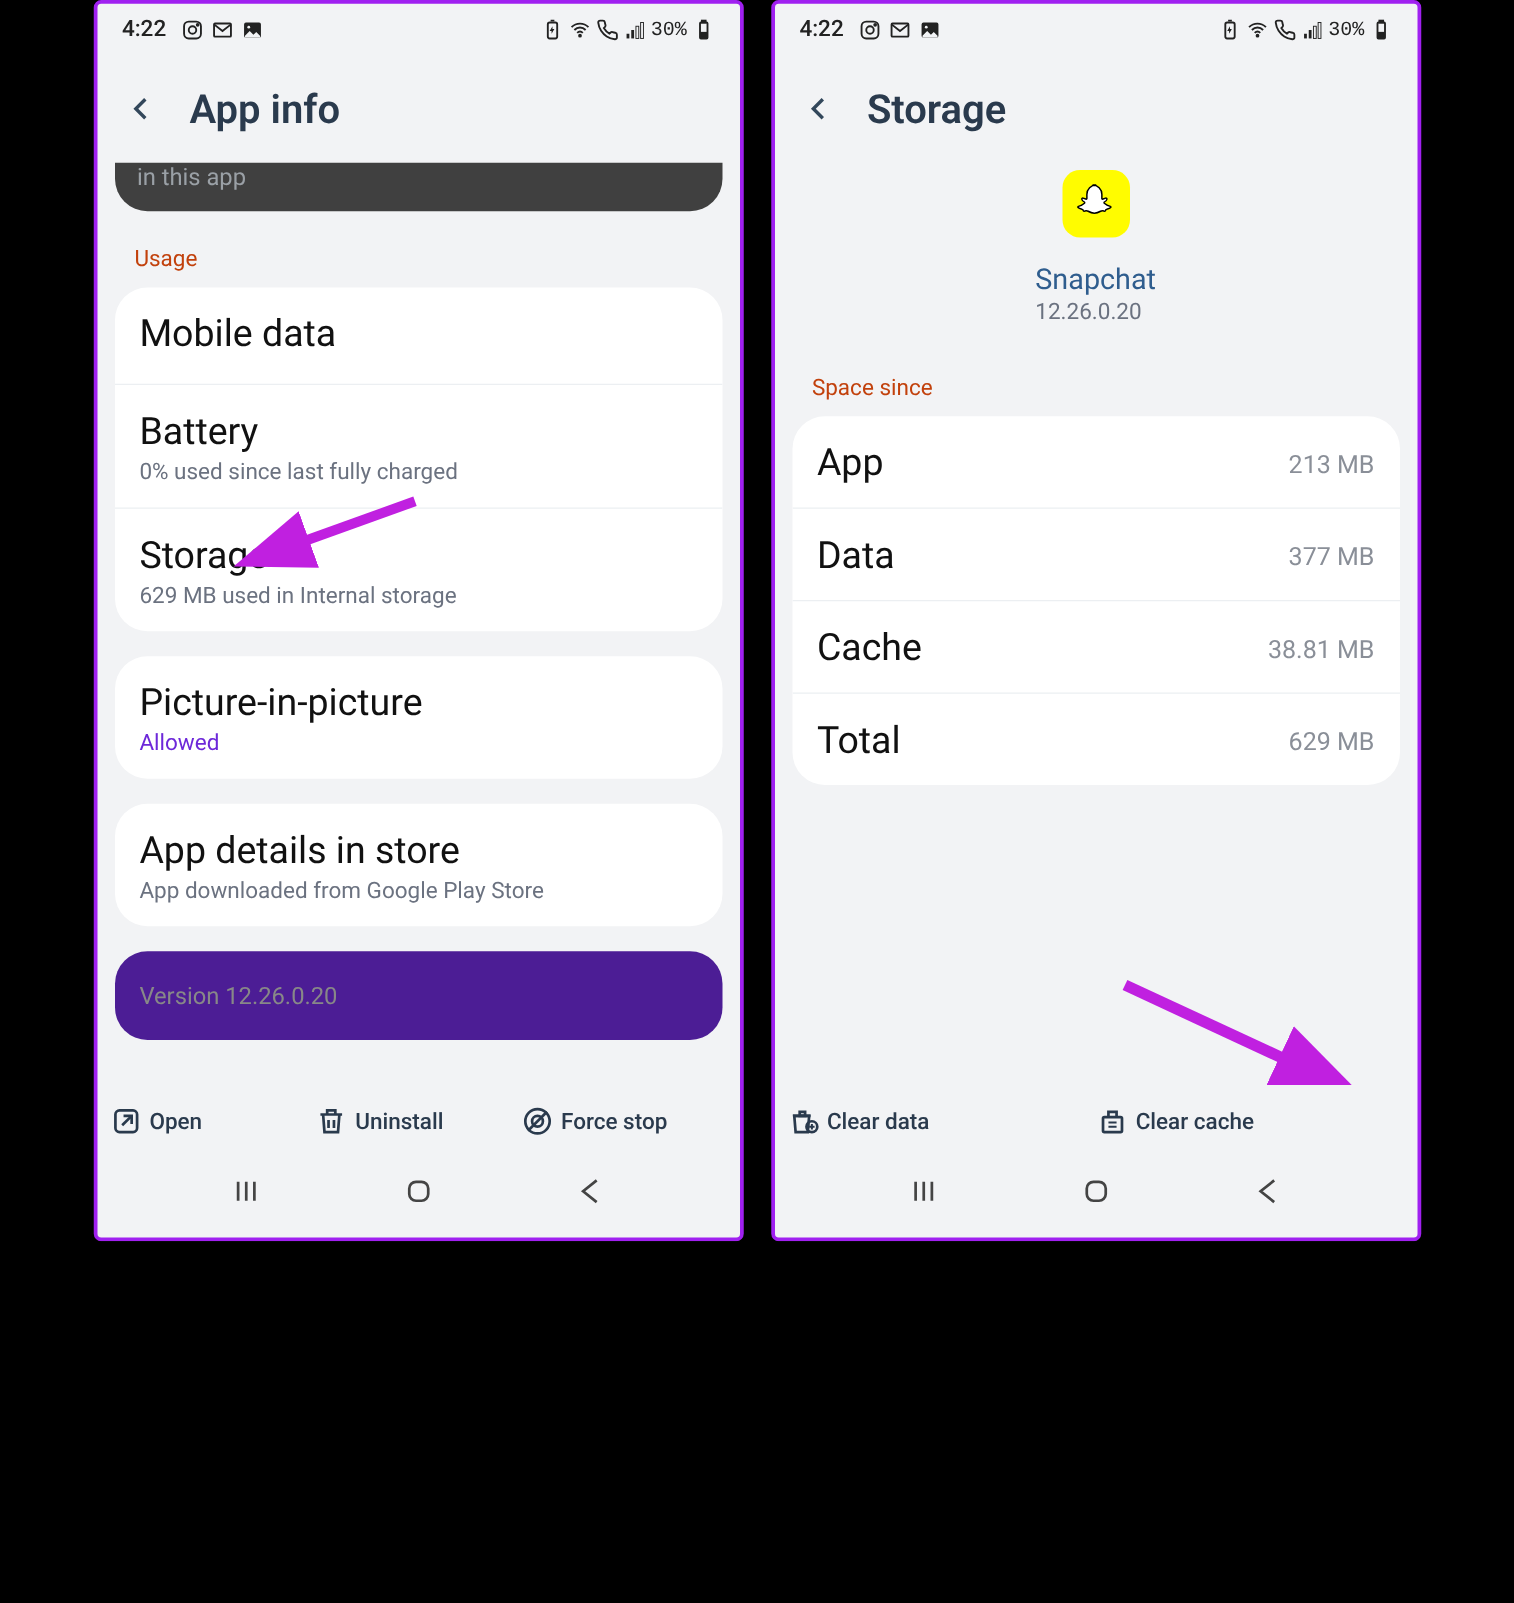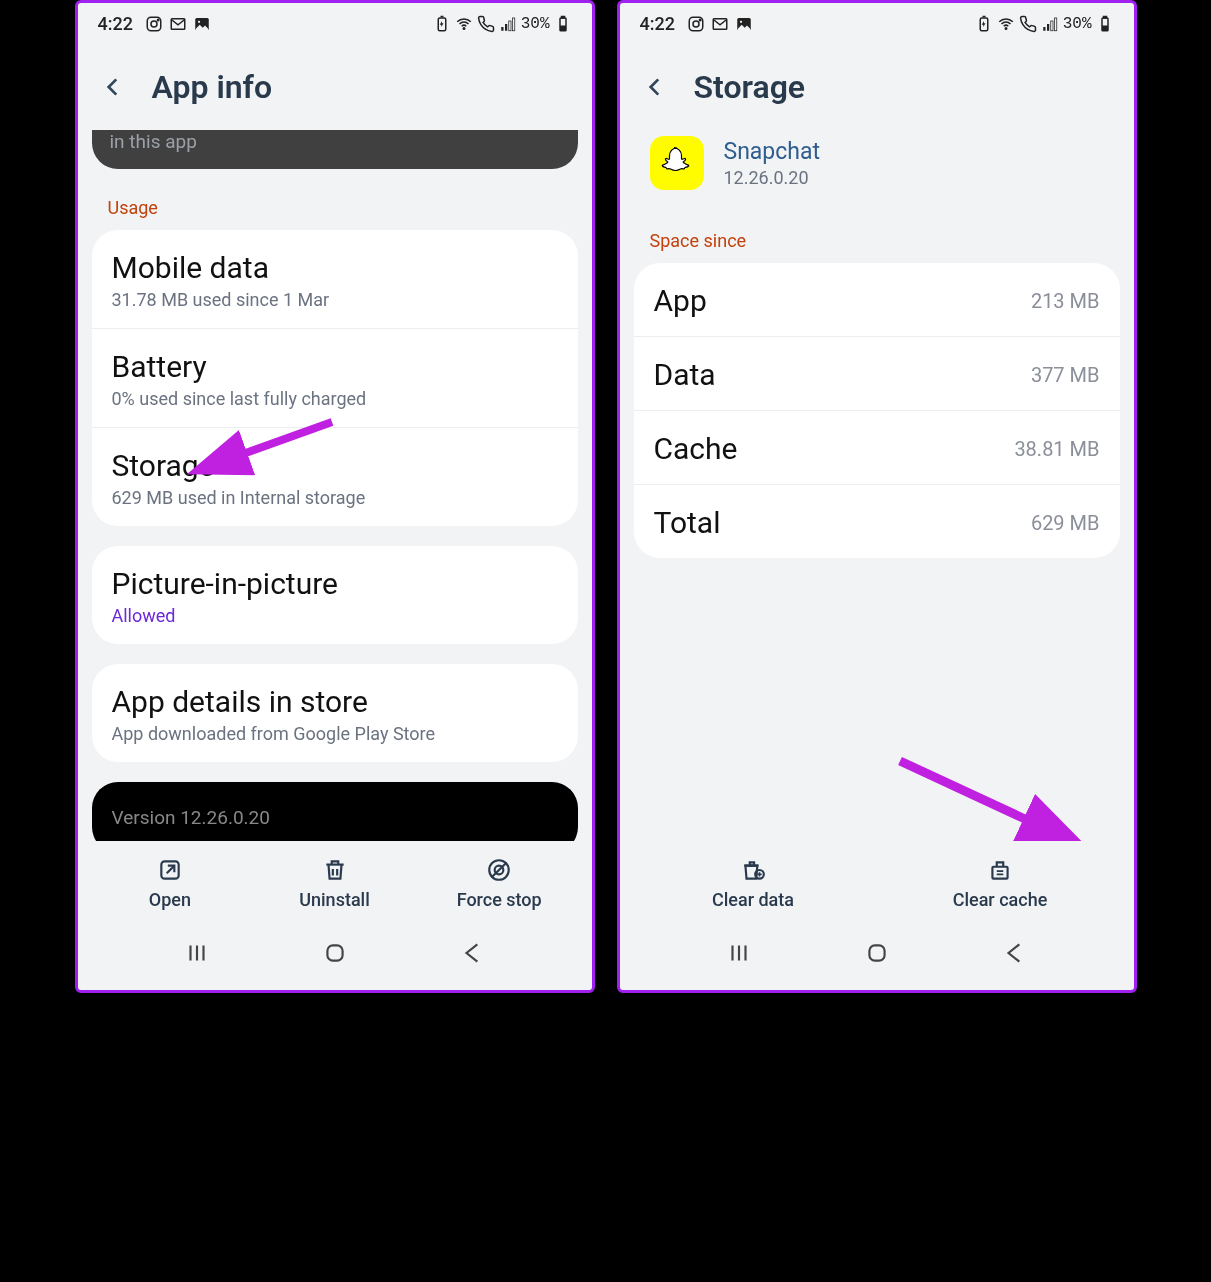--- a/index.html
+++ b/index.html
@@ -69,50 +69,50 @@
     position: relative;
   }
   .row:last-child { border-bottom: none; }
   .row-title { font-size: 30px; color: #111; margin-bottom: 4px; }
   .row-sub { font-size: 18px; color: #6b7280; }
   .row-sub.link { color: #6d28d9; }
   .row-flex { display: flex; justify-content: space-between; align-items: center; }
   .row-flex .row-title { margin-bottom: 0; }
   .row-val { font-size: 20px; color: #8a8f98; }
   .version-card {
-    background: #000000;
+    background: #4c1d95;
     border-radius: 26px;
     padding: 24px 20px;
     color: #888;
     font-size: 19px;
     margin-bottom: 20px;
   }
   .app-head {
     display: flex;
     align-items: center;
     gap: 20px;
     padding: 6px 16px 30px;
+    flex-direction: column;
   }
   .app-icon {
     width: 54px; height: 54px;
     background: #fffc00;
     border-radius: 14px;
     display: flex; align-items: center; justify-content: center;
   }
   .app-icon svg { width: 36px; height: 36px; }
   .app-meta .name { font-size: 23px; color: #2f5d8e; }
   .app-meta .ver { font-size: 18px; color: #6b7280; margin-top: 2px; }
   .bottom-actions {
     display: flex;
     justify-content: space-around;
     padding: 16px 10px 10px;
   }
   .action {
     display: flex;
-    flex-direction: column;
     align-items: center;
     gap: 6px;
     color: #2a3a4d;
     font-size: 18px;
     font-weight: 500;
     flex: 1;
   }
   .action svg { width: 26px; height: 26px; stroke: #2a3a4d; }
   .navbar {
     display: flex;
@@ -202,21 +202,20 @@
     <h1>App info</h1>
   </div>
 
   <div class="content">
     <div class="cutoff">in this app</div>
     <div class="section-label">Usage</div>
 
     <div class="card">
       <div class="row">
         <div class="row-title">Mobile data</div>
-        <div class="row-sub">31.78 MB used since 1 Mar</div>
       </div>
       <div class="row">
         <div class="row-title">Battery</div>
         <div class="row-sub">0% used since last fully charged</div>
       </div>
       <div class="row" style="position:relative">
         <div class="row-title">Storage</div>
         <div class="row-sub">629 MB used in Internal storage</div>
         <div class="arrow-annot" style="left:130px; top:-6px;">
           <svg width="120" height="60">

